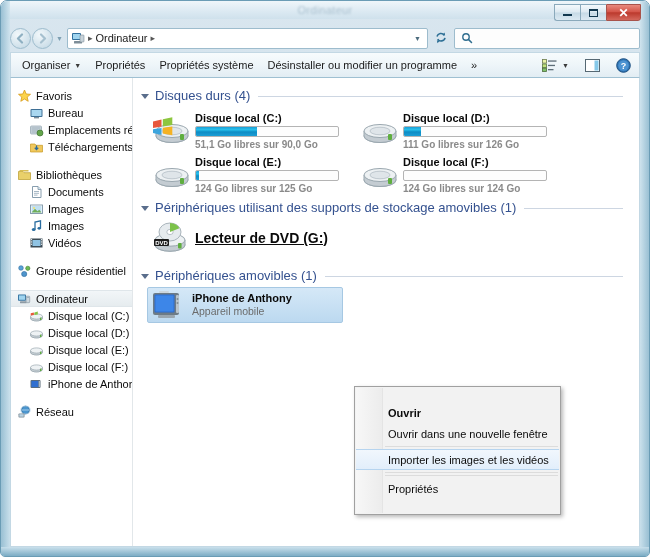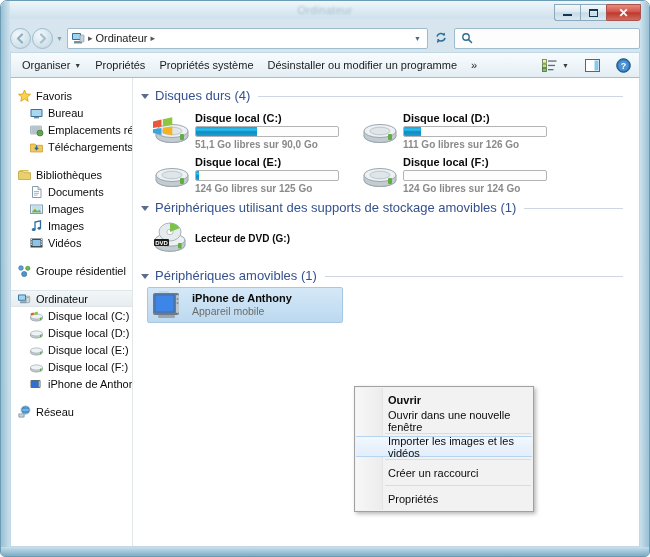--- a/index.html
+++ b/index.html
@@ -239,46 +239,46 @@
     background: linear-gradient(180deg,#1c9fd6 0%, #27c0ec 30%, #0e8cc4 55%, #1b9ed6 100%);
   }
   .drive-sub { font-size:10px; color:#8a8a8a; white-space:nowrap;font-weight:bold; }
 
   .simple-tile {
     display:flex; align-items:center;
     margin:2px 0 2px 8px;
     height:40px;
   }
   .simple-tile .tile-icon { margin-right:6px; }
-  .simple-label { font-size:10px; color:#0a0a0a; font-weight:bold; }
+  .simple-label { font-size:14px; color:#0a0a0a; font-weight:bold;text-decoration:underline; }
 
   .device-tile {
     width:196px; height:36px;
     display:flex; align-items:center;
     margin:3px 0 0 6px;
     padding:2px 4px;
   }
   .device-tile.selected {
     background: linear-gradient(180deg,#d5e8f7 0%, #bcd9f0 100%);
     border:1px solid #a6c8e3;
     border-radius:2px;
   }
   .device-lines { line-height:1.25; }
   .device-name { font-size:11px; color:#0a0a0a; font-weight:bold; }
   .device-sub { font-size:10.5px; color:#6b6b6b; }
 
   
   #ctxmenu {
     position:absolute;
     left:221px; top:308px;
-    width:180px;
+    width:207px;
     background:#f2f2f2;
     border:1px solid #a0a0a0;
     box-shadow: 2px 2px 4px rgba(0,0,0,.28);
-    padding:2px 0;
+    padding:15px 0;
     z-index:50;
   }
   #ctxmenu::before{
     content:"";
     position:absolute; left:1px; top:1px; bottom:1px; width:26px;
     background: linear-gradient(90deg,#f7f7f7,#ececec);
     border-right:1px solid #e4e4e4;
   }
   .ctx-item {
     position:relative;
@@ -766,23 +766,20 @@
           <span>Ouvrir</span>
         </div>
         <div class="ctx-item">
           <span>Ouvrir dans une nouvelle fenêtre</span>
         </div>
         <div class="ctx-sep"></div>
         <div class="ctx-item hl">
           <span>Importer les images et les vidéos</span>
         </div>
         <div class="ctx-sep"></div>
-        <div class="ctx-item">
-          <span>Créer un raccourci</span>
-        </div>
         <div class="ctx-sep"></div>
         <div class="ctx-item">
           <span>Propriétés</span>
         </div>
       </div>
 
     </div>
   </div>
 </div>
 

